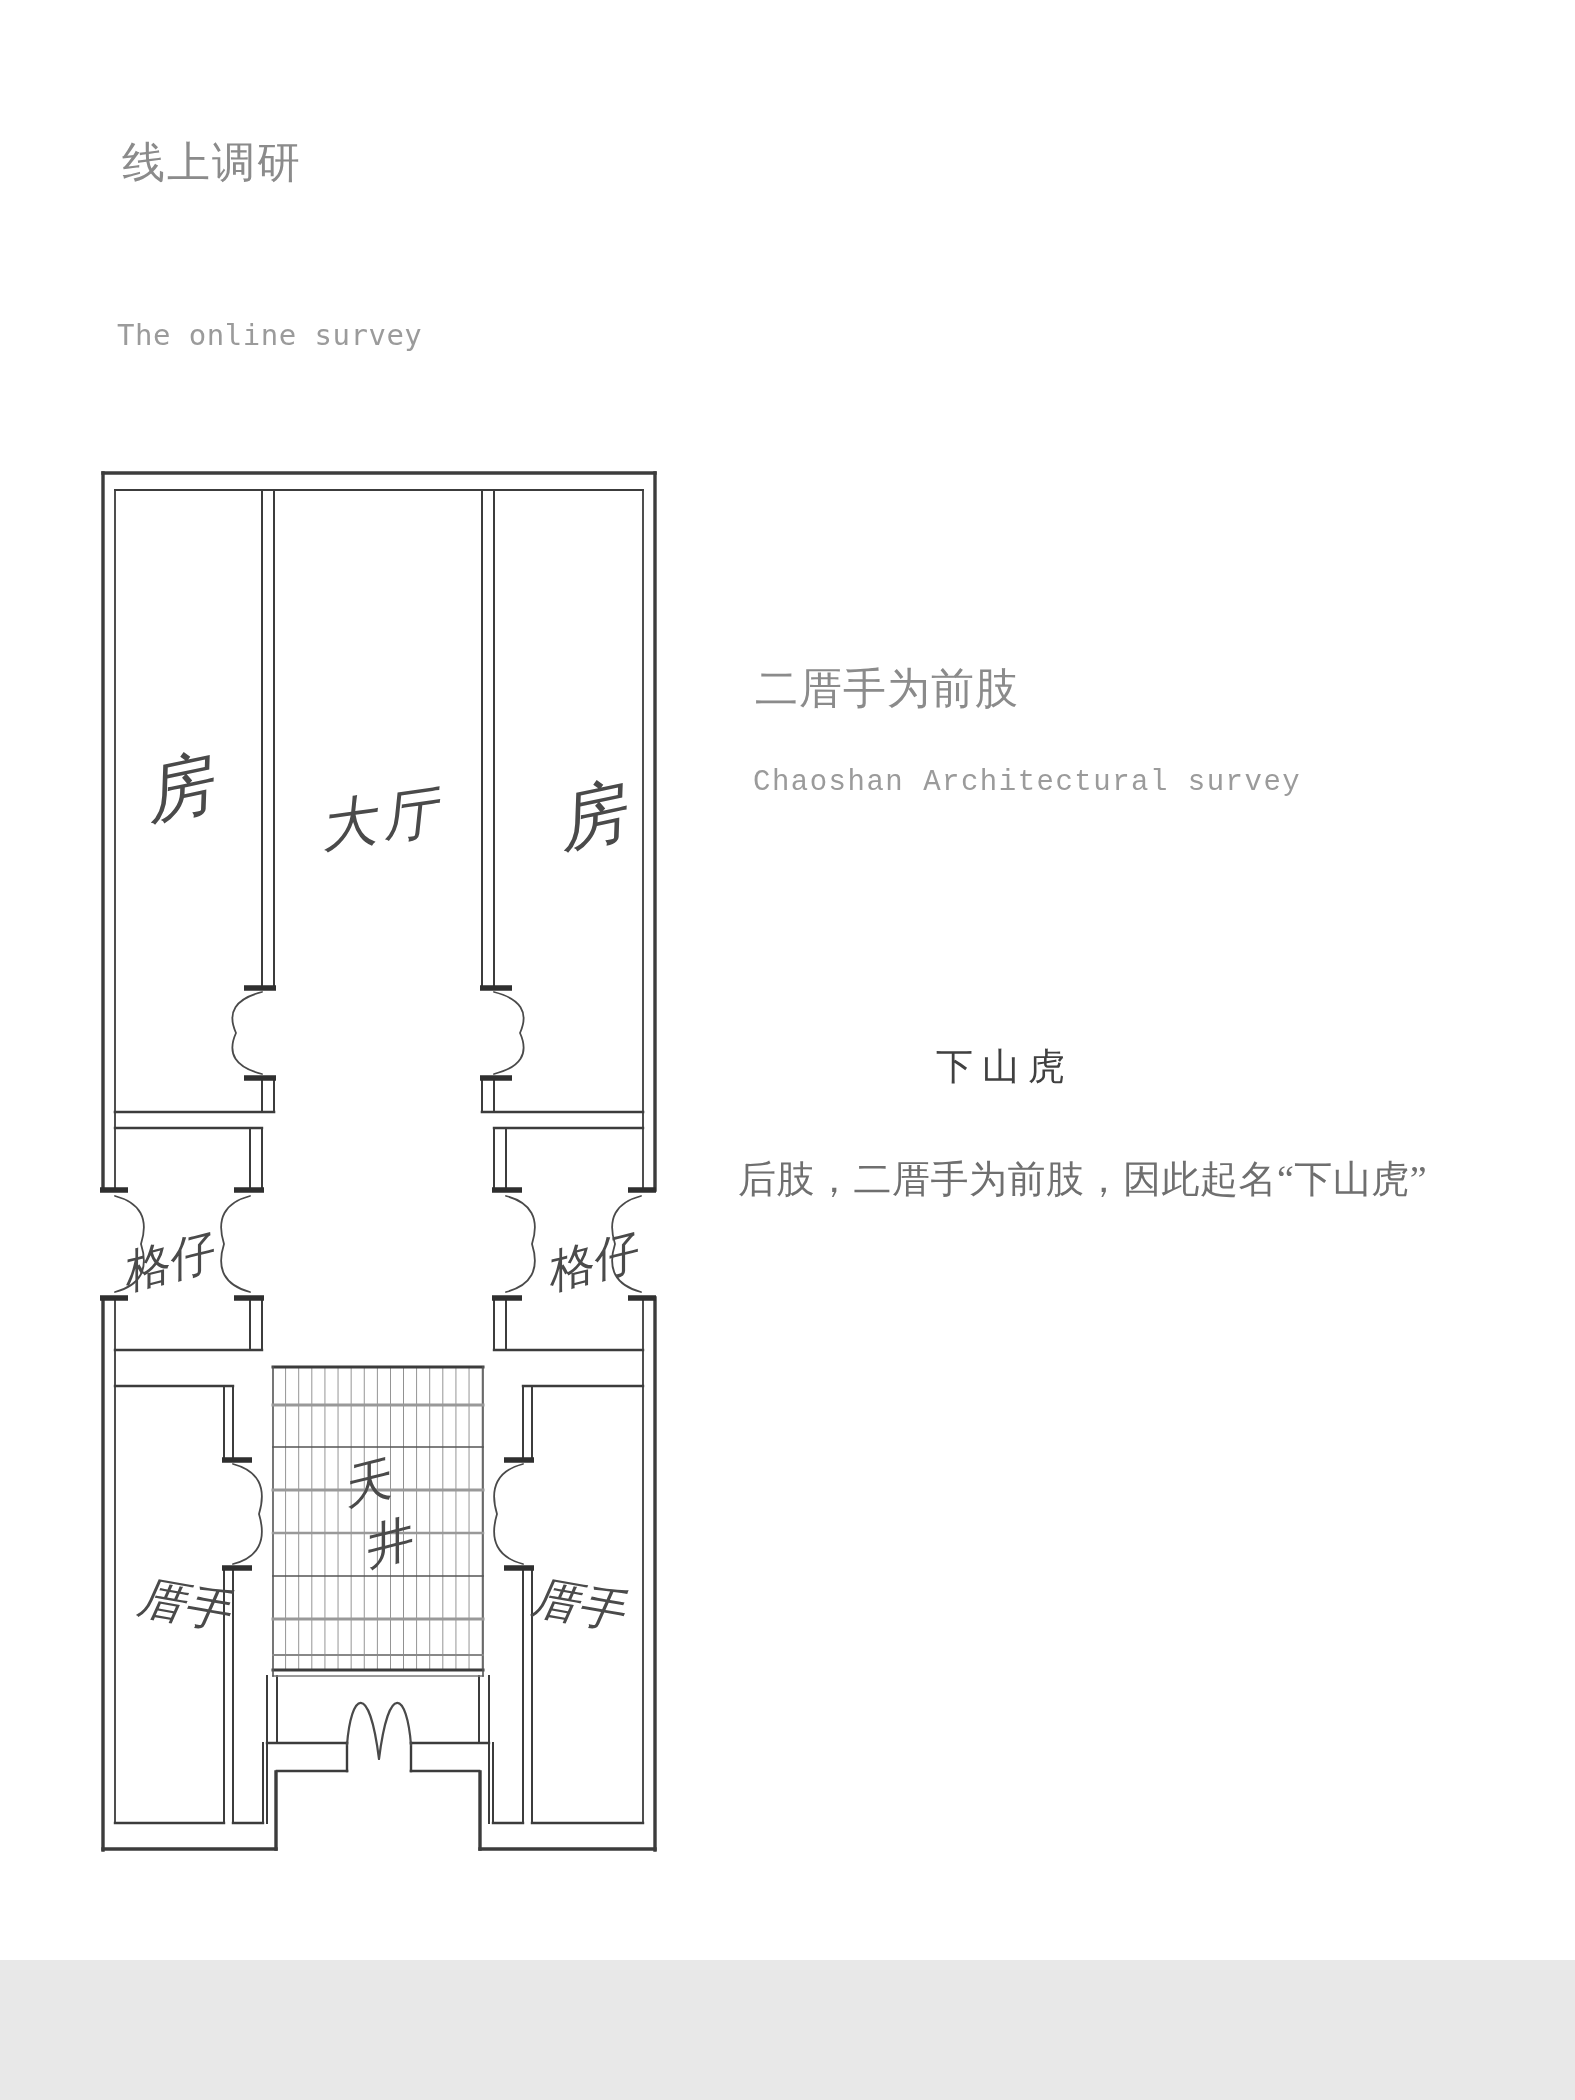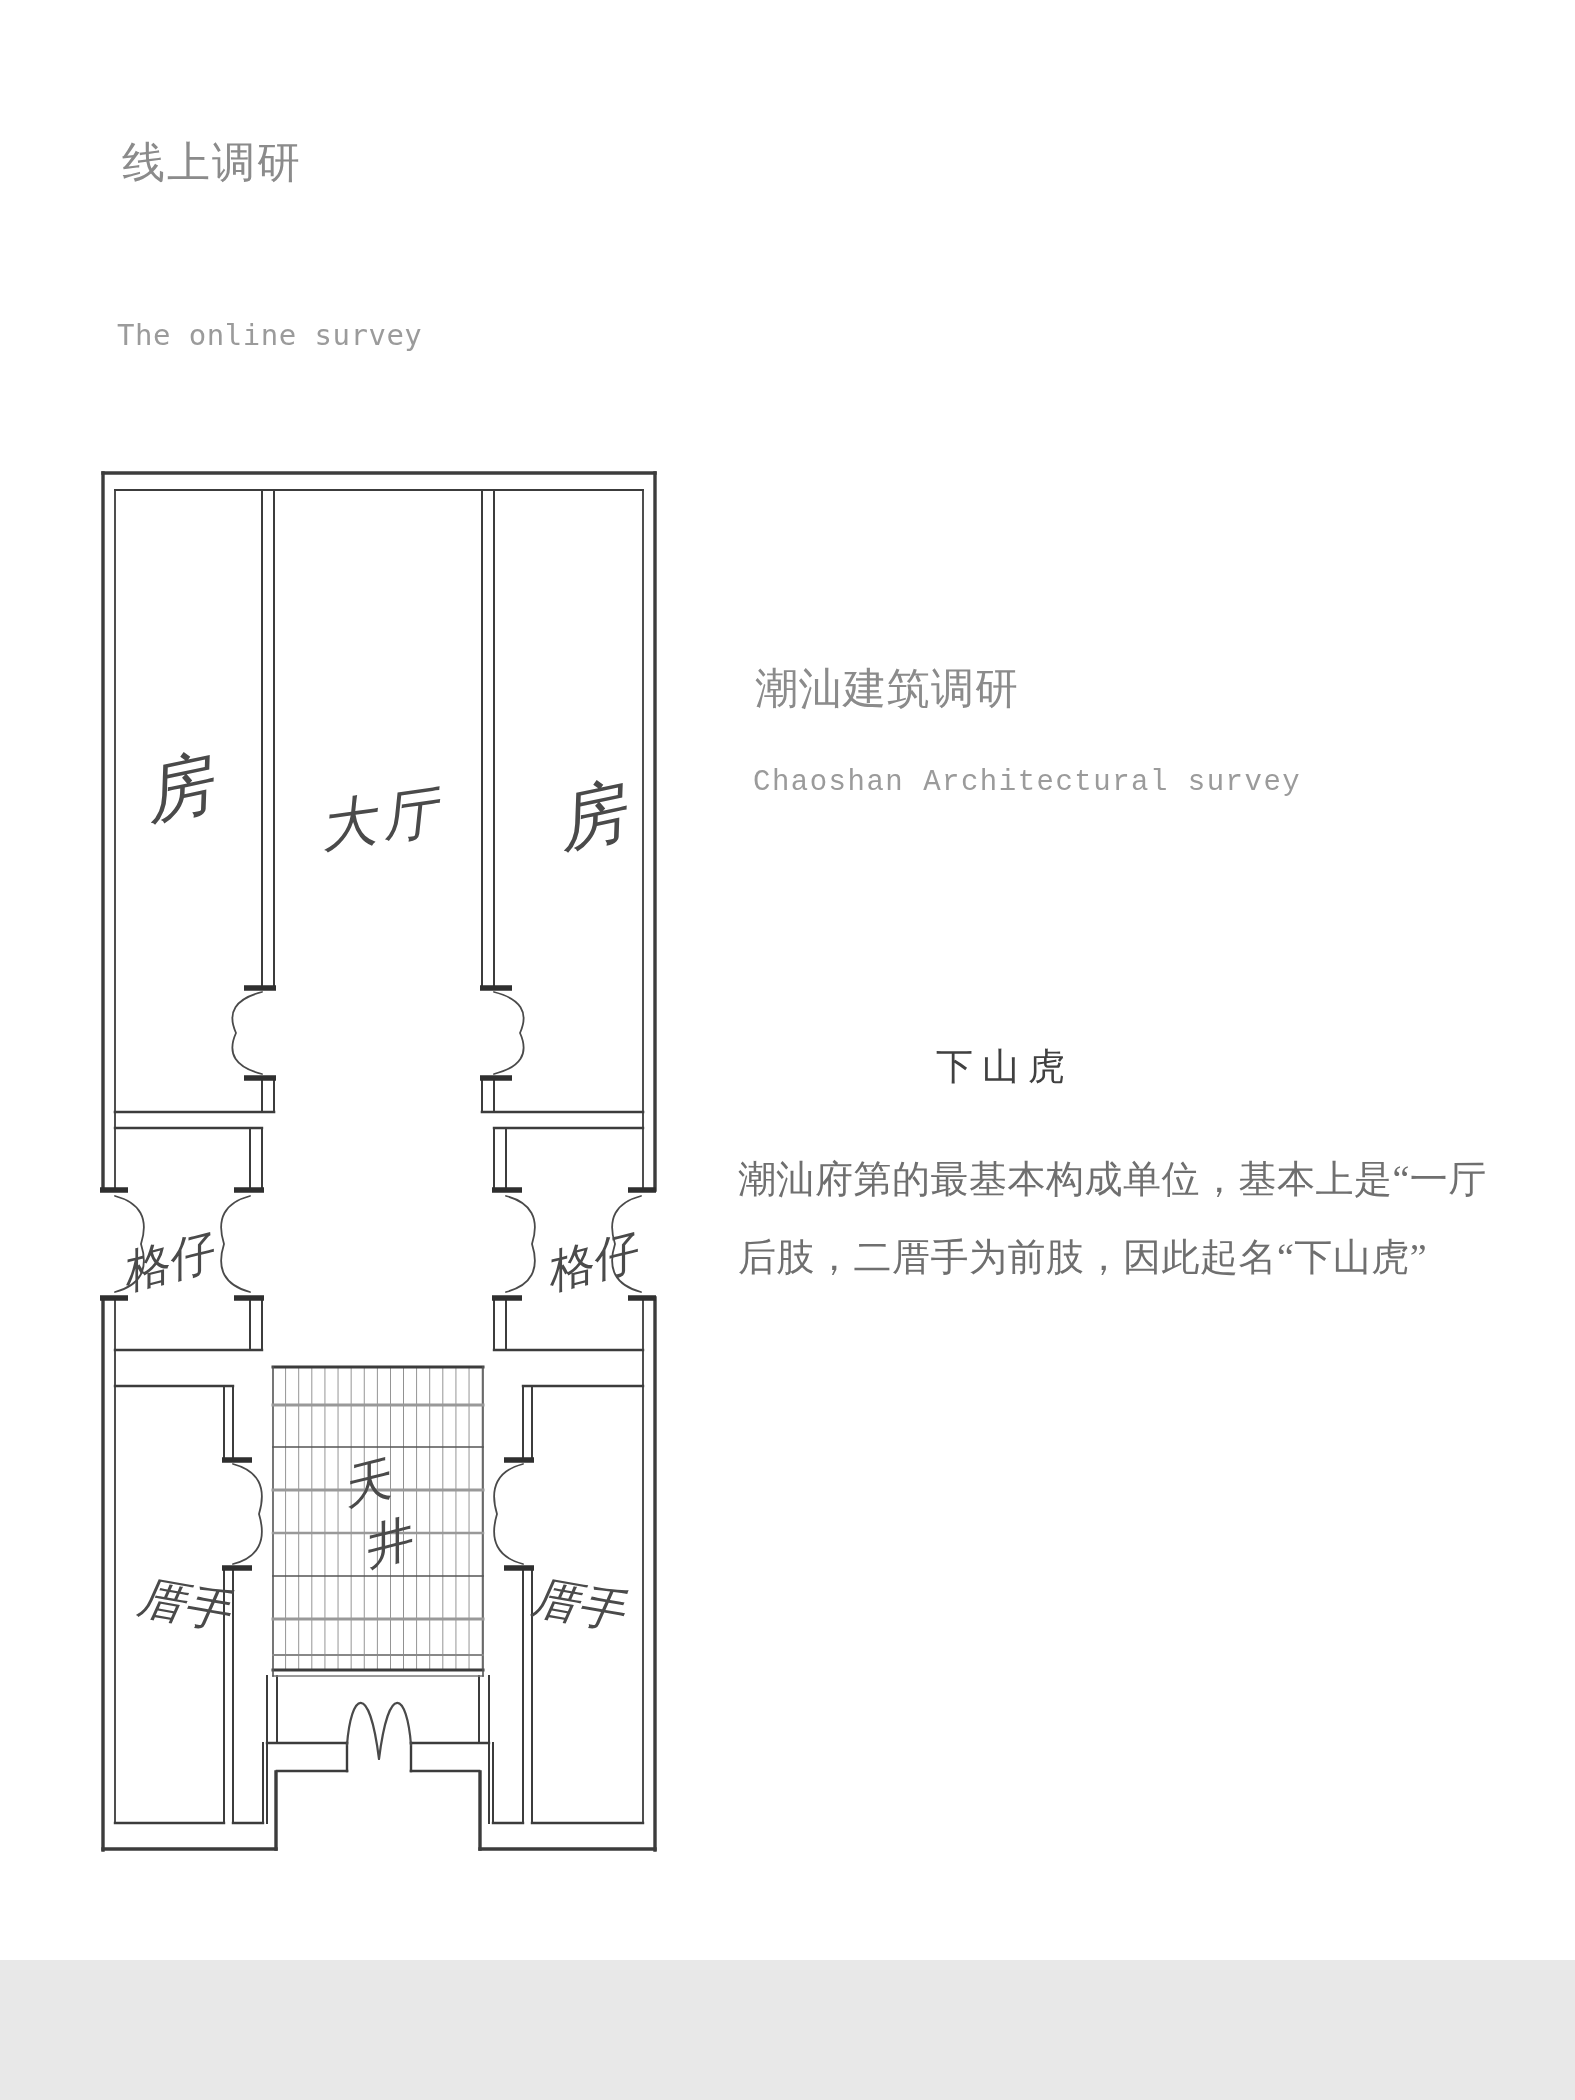--- a/index.html
+++ b/index.html
@@ -161,22 +161,21 @@
       <text class="plan-label" x="589" y="840" font-size="68" transform="rotate(-12 589 810)">房</text>
       <text class="plan-label" x="167" y="1278" font-size="46" transform="rotate(-14 167 1262)">格仔</text>
       <text class="plan-label" x="591" y="1278" font-size="46" transform="rotate(-14 591 1262)">格仔</text>
       <text class="plan-label" x="366" y="1500" font-size="48" transform="rotate(-14 366 1484)">天</text>
       <text class="plan-label" x="387" y="1560" font-size="48" transform="rotate(-14 387 1544)">井</text>
       <text class="plan-label" x="184" y="1620" font-size="46" transform="rotate(10 184 1604)">厝手</text>
       <text class="plan-label" x="578" y="1620" font-size="46" transform="rotate(10 578 1604)">厝手</text>
     </g>
   </svg>
 
-  <div class="col-title">潮汕建筑调研</div>
+  <div class="col-title">二厝手为前肢</div>
   <div class="col-sub">Chaoshan Architectural survey</div>
   <div class="sec-head">下山虎</div>
 
   <div class="para">
-    <div class="pline">潮汕府第的最基本构成单位，基本上是“一厅</div>
     <div class="pline">后肢，二厝手为前肢，因此起名“下山虎”</div>
   </div>
 
 </div>
 
 </body></html>

